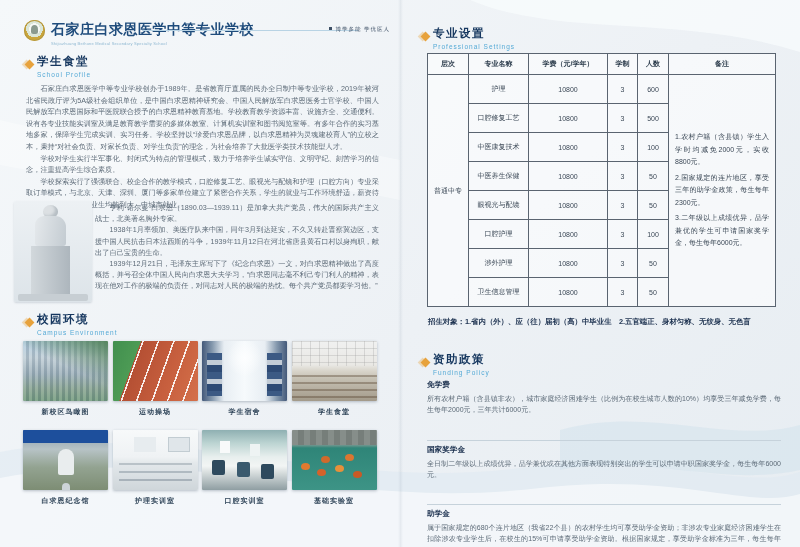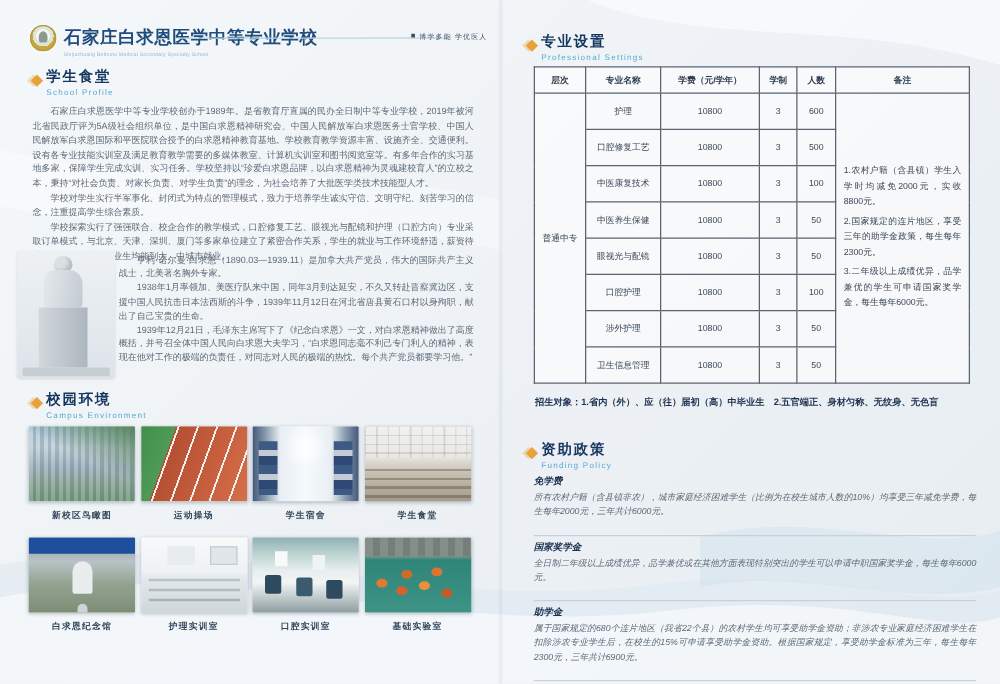--- a/index.html
+++ b/index.html
@@ -111,21 +111,21 @@
   .col-level { width:41px; } .col-name { width:60px; } .col-fee { width:79px; }
   .col-years { width:30px; } .col-count { width:31px; } .col-note { width:107px; }
   .note-cell { text-align:left !important; padding:4px 6px; }
   .note-cell div { font-size:7px; line-height:12.5px; color:#3b4856; margin:3px 0; text-align:justify; }
 
   .enroll { position:absolute; left:28px; top:316px; width:352px; font-size:7.4px; font-weight:bold;
     color:#1d3250; line-height:12.5px; text-align:justify; }
 
   
   .funding-list { position:absolute; left:27px; top:376px; width:354px; }
-  .fund-item { padding:4px 0 12px 0; border-bottom:1px solid #c6d2db;font-style:italic; }
+  .fund-item { padding:4px 0 24px 0; border-bottom:1px solid #c6d2db; }
   .fund-item:last-child { border-bottom:none; }
   .fund-item h3 { font-size:7.6px; color:#1d3250; margin-bottom:3px; }
   .fund-item p { font-size:7px; line-height:11.3px; color:#5c6a77; text-align:justify; }
 </style>
 </head>
 <body>
 
 <svg class="bgwaves" width="800" height="547" viewBox="0 0 800 547">
   <path d="M470,0 C560,38 680,14 800,52 L800,0 Z" fill="#f8fbfd" opacity="0.8"></path>
   <path d="M0,120 C120,150 260,128 400,160 L400,200 C260,170 120,190 0,165 Z" fill="#ffffff" opacity="0.35"></path>

